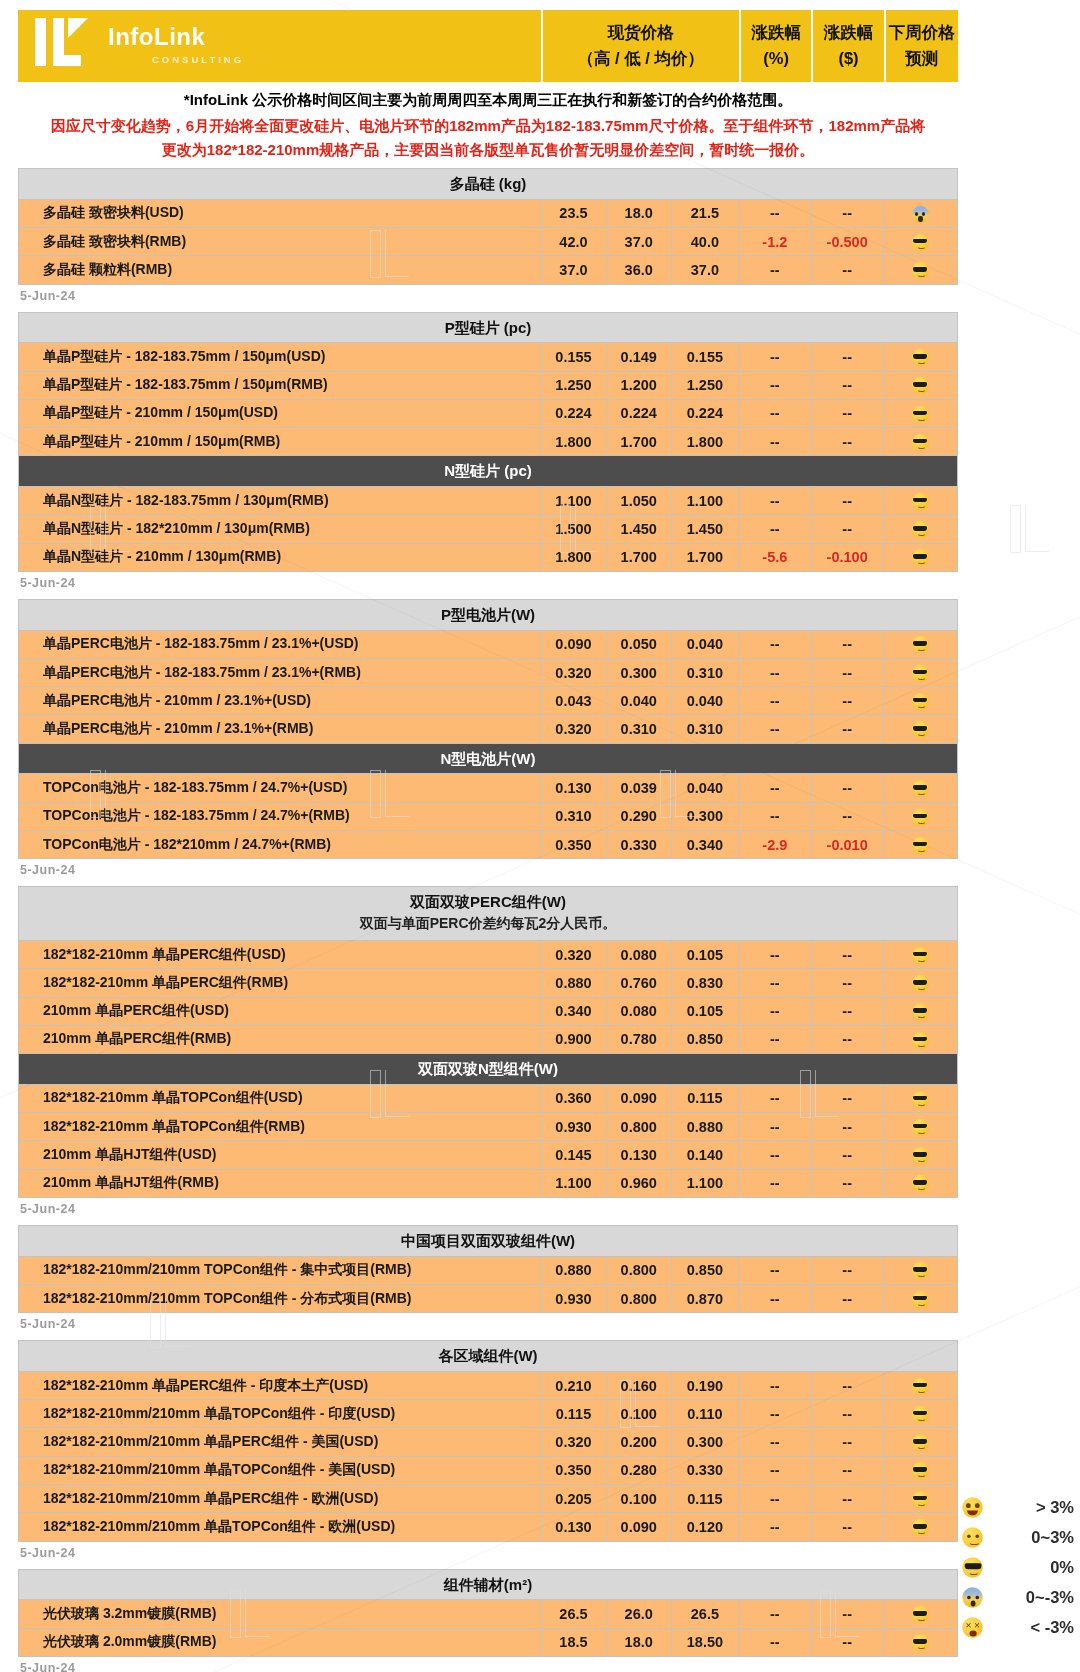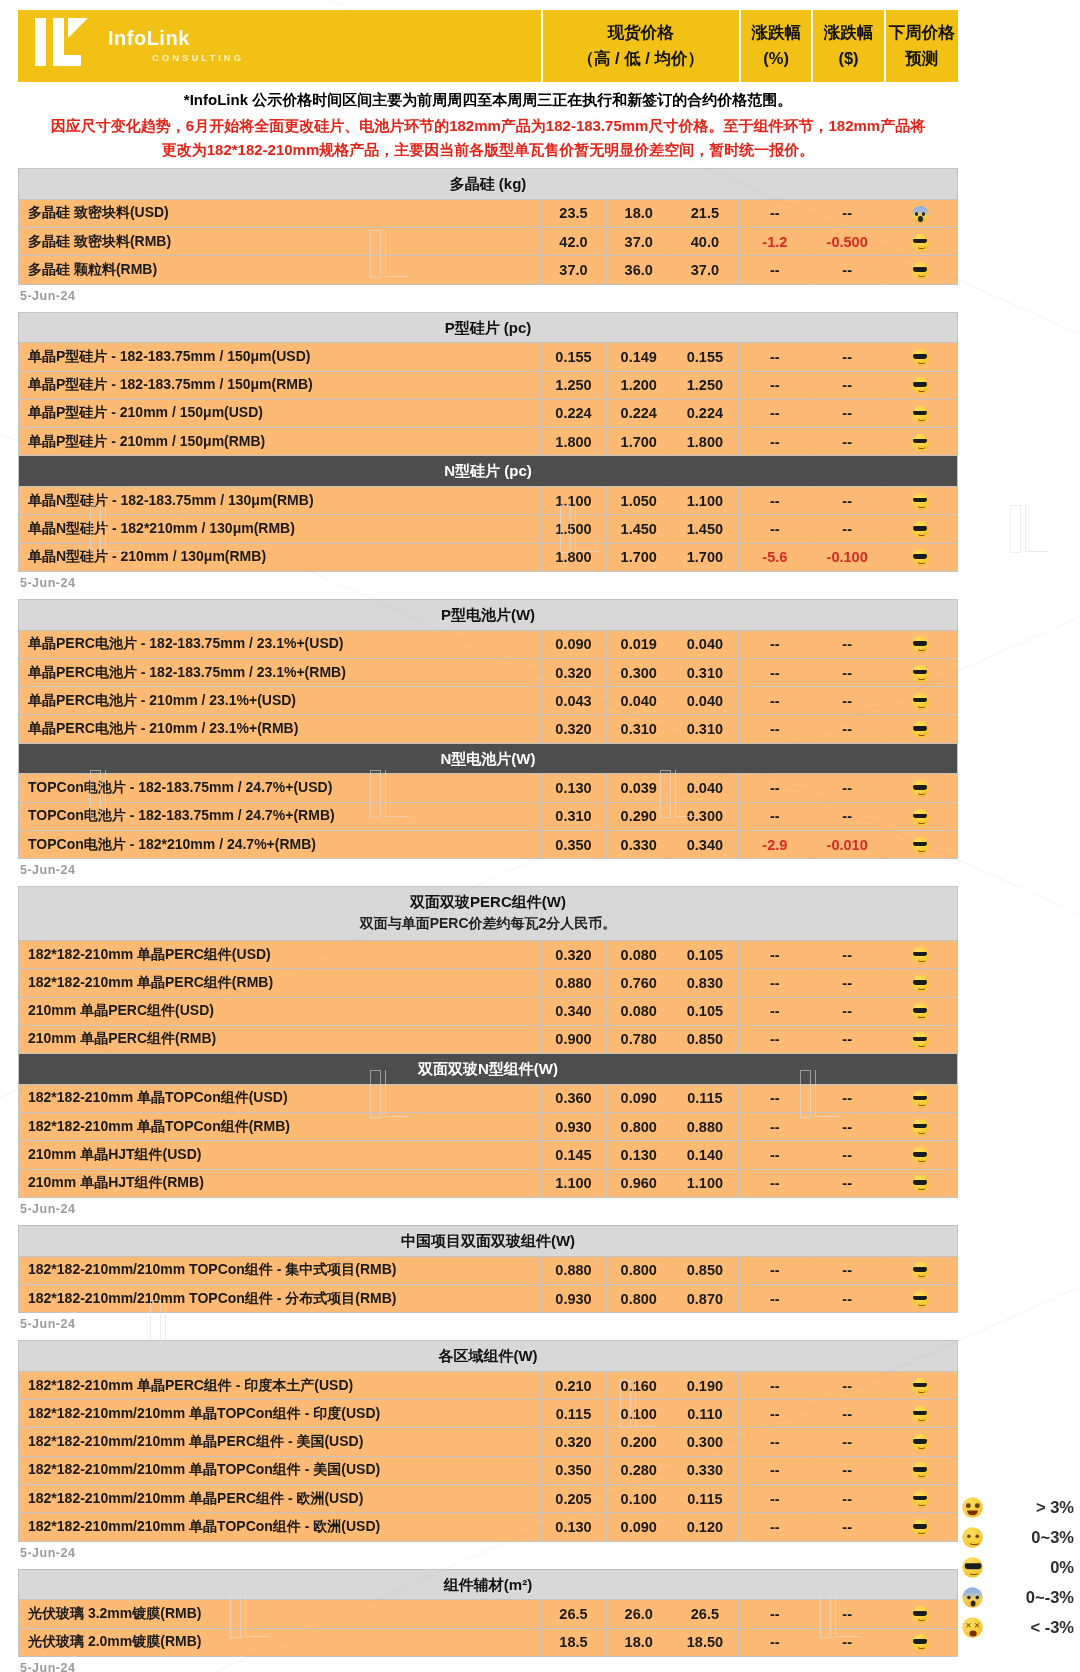--- a/index.html
+++ b/index.html
@@ -18,37 +18,37 @@
                 border-left:1.5px solid #e0e0e0; border-bottom:1.5px solid #e0e0e0; }
   .diag { position:absolute; width:1600px; border-top:1px solid rgba(110,110,110,.07); pointer-events:none; }
 
   
   .top-header { position:relative; display:flex; width:940px; height:72px; background:#F2C116; }
   .th-cell { display:flex; flex-direction:column; justify-content:center; align-items:center;
              font-size:16.5px; font-weight:700; line-height:1.55; color:#111; border-left:2px solid #fff; text-align:center; }
   .th-logo { border-left:none; flex-direction:row; justify-content:flex-start; align-items:center; padding-left:16px; gap:12px; }
   .c-name { width:55.6%; } .c-spot { width:21.1%; } .c-pct { width:7.7%; } .c-usd { width:7.7%; } .c-fcast { width:7.9%; }
   .logo-text { display:flex; flex-direction:column; align-items:flex-start; }
-  .logo-brand { color:#fff; font-size:20px; font-weight:700; letter-spacing:.5px; line-height:1.1; }
+  .logo-brand { color:#fff; font-size:24px; font-weight:700; letter-spacing:.5px; line-height:1.1; }
   .logo-sub { color:rgba(255,255,255,.78); font-size:9.5px; font-weight:700; letter-spacing:3px; margin-top:2px;margin-left:44px; }
 
   
   .note-black { width:940px; text-align:center; font-size:15px; font-weight:700; color:#000; margin:9px 0 4px; }
   .note-red   { width:940px; text-align:center; font-size:15px; font-weight:700; color:#E42318; line-height:1.6; padding:0 28px; margin-bottom:6px; }
 
   
   .block { margin-bottom:4px; }
   table.price-table { width:940px; border-collapse:collapse; border:1.5px solid #9f9f9f; background:#fdba74; table-layout:fixed; }
   .price-table td { border:1px solid #c3c3c3; padding:4.5px 4px; }
   tr.sec td { text-align:center; padding:4px 4px; }
   tr.sec.light td { background:#D8D8D8; color:#111; }
   tr.sec.dark  td { background:#4D4D4D; color:#fff; }
   .sec-title { font-size:15px; font-weight:700; line-height:1.45; }
   .sec-sub   { font-size:14px; font-weight:700; color:#222; line-height:1.5; padding-bottom:2px; }
-  td.name { font-size:14px; font-weight:700; padding-left:9px; white-space:nowrap; overflow:hidden; color:#1a1a1a; }
+  td.name { font-size:14px; font-weight:700; padding-left:24px; white-space:nowrap; overflow:hidden; color:#1a1a1a; }
   td.num  { font-size:14.5px; font-weight:700; text-align:center; color:#1a1a1a; font-stretch:condensed; }
   td.num.neg { color:#D22B25; }
   td.fcast { text-align:center; }
   .date-label { font-size:12.5px; font-weight:600; color:#9b9b9b; margin:4px 8px 9px 2px; letter-spacing:.5px; }
 
   
   .face { width:17px; height:17px; border-radius:50%; display:inline-block; position:relative; vertical-align:middle;
           background:radial-gradient(circle at 35% 30%, #ffe066, #f6c62d 70%, #e8a713); }
   .face.cool::before { content:""; position:absolute; left:1.5px; top:5px; width:14px; height:4.5px; background:#1c1c1c; border-radius:1.5px 1.5px 3px 3px; }
   .face.cool::after  { content:""; position:absolute; left:5px; bottom:2px; width:7px; height:4px; border:1.6px solid transparent; border-bottom-color:#7a4b00; border-radius:50%; }
@@ -277,21 +277,21 @@
           </colgroup>
           <tbody>
             <tr class="sec light">
               <td colspan="7">
                 <div class="sec-title">P型电池片(W)</div>
               </td>
             </tr>
             <tr>
               <td class="name">单晶PERC电池片 - 182-183.75mm / 23.1%+(USD)</td>
               <td class="num">0.090</td>
-              <td class="num">0.019</td>
+              <td class="num">0.050</td>
               <td class="num">0.040</td>
               <td class="num">--</td>
               <td class="num">--</td>
               <td class="fcast"><span class="face cool"></span></td>
             </tr>
             <tr>
               <td class="name">单晶PERC电池片 - 182-183.75mm / 23.1%+(RMB)</td>
               <td class="num">0.320</td>
               <td class="num">0.300</td>
               <td class="num">0.310</td>

